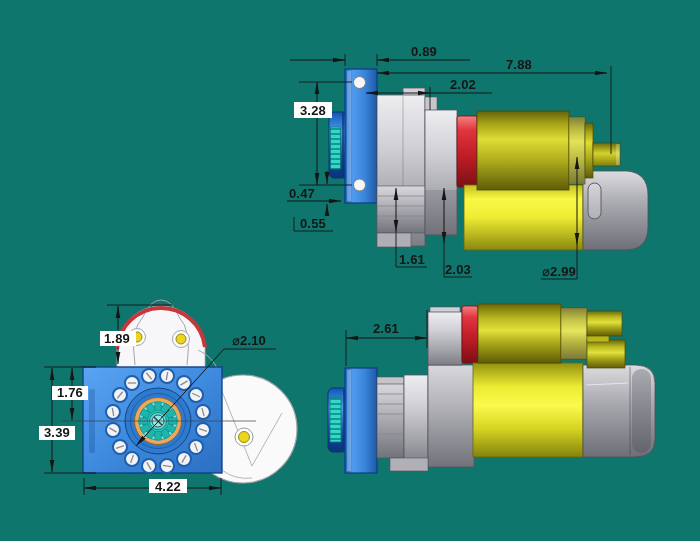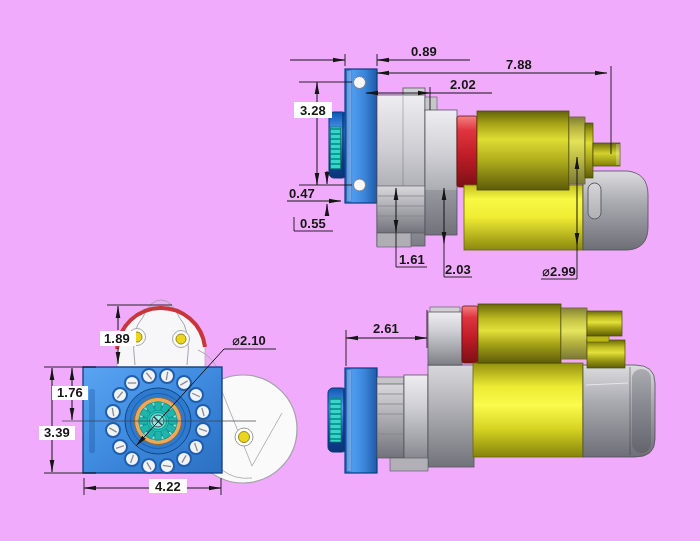--- a/index.html
+++ b/index.html
@@ -1,16 +1,16 @@
 <!DOCTYPE html>
 <html><head>
 <meta charset="utf-8">
 <style>
   html,body{margin:0;padding:0;background:#ffffff;}
-  .stage{width:700px;height:541px;position:relative;background:#f0abfc;}
+  .stage{width:700px;height:541px;position:relative;background:#0f766e;}
   svg{display:block;}
   .dim{font:700 13px "Liberation Sans","DejaVu Sans",sans-serif;fill:#151515;letter-spacing:.2px;}
   .dline{stroke:#151515;stroke-width:1;fill:none;}
   .eline{stroke:#151515;stroke-width:.9;fill:none;}
   .cline{stroke:#3c3c46;stroke-width:.7;fill:none;}
 </style>
 </head>
 <body>
 
 <div class="stage">

